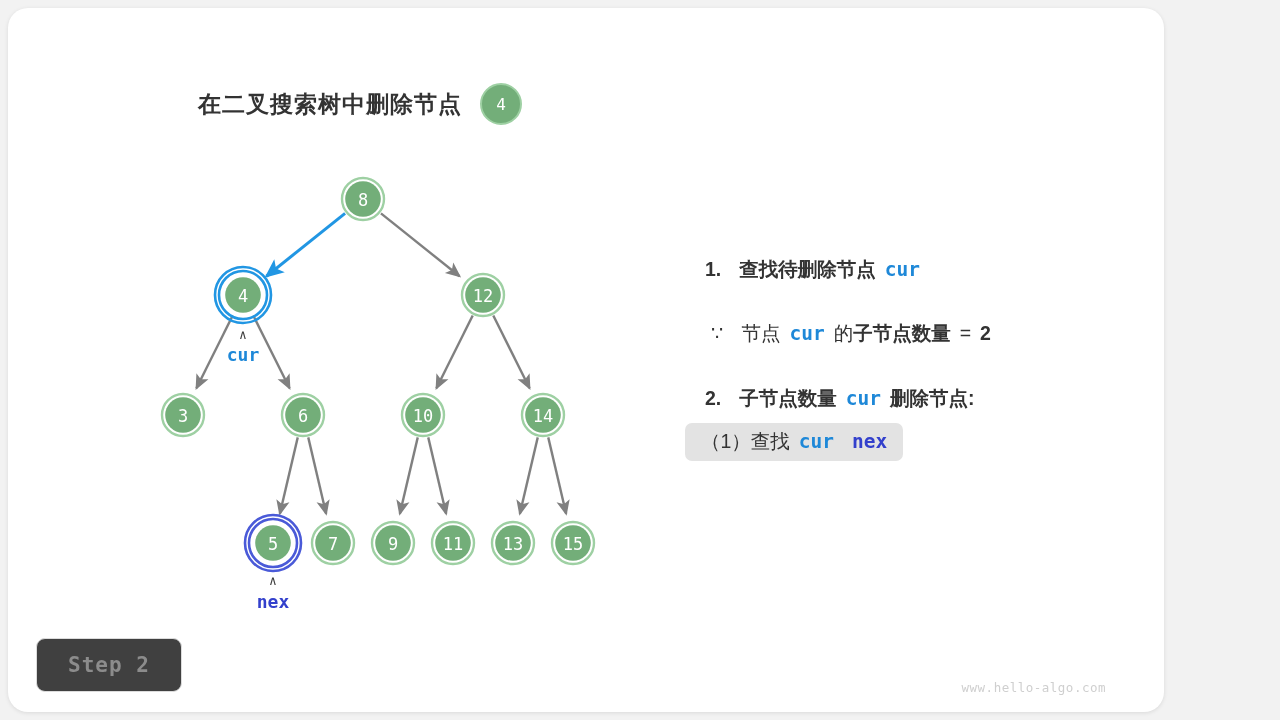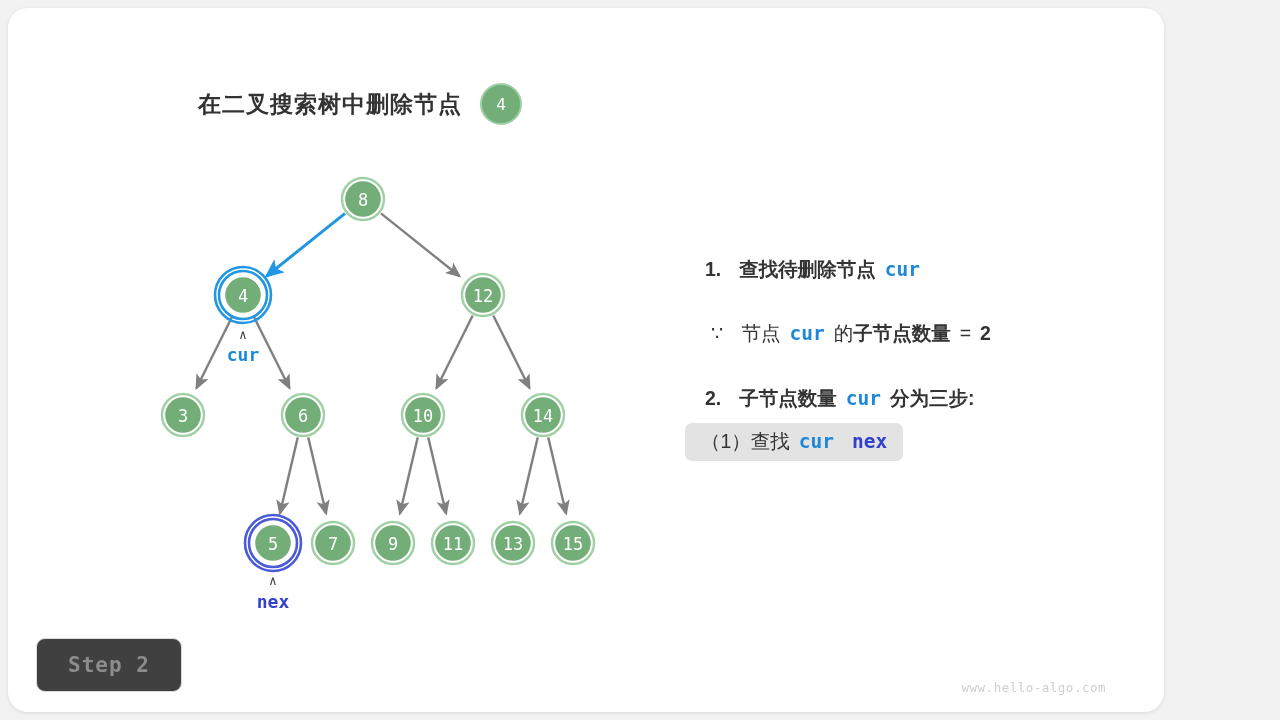--- a/index.html
+++ b/index.html
@@ -233,21 +233,21 @@
     </div>
 
     <div class="panel-line l3">
       <span>2.</span>
       <span class="sp"></span>
         <span class="sp"></span>
       <span>子节点数量</span>
       <span class="sp"></span>
       <span class="mono c-cur">cur</span>
       <span class="sp"></span>
-      <span>分为三步:</span>
+      <span>删除节点:</span>
     </div>
 
     <div class="hl-box">
       <div class="panel-line">
         <span>（1）</span>
         <span>查找</span>
         <span class="sp"></span>
         <span class="mono c-cur">cur</span>
         <span class="sp"></span>
         <span class="sp"></span>

